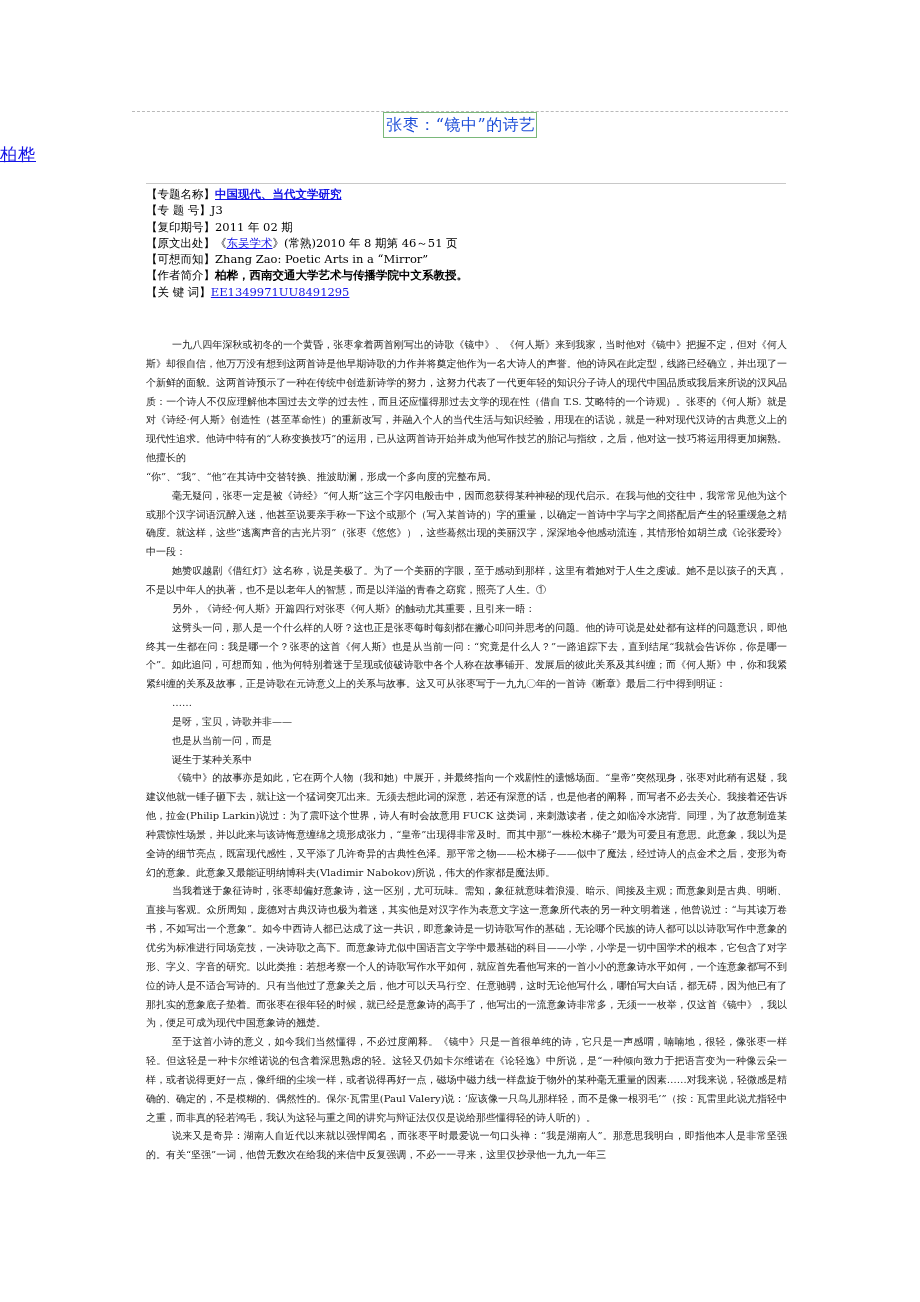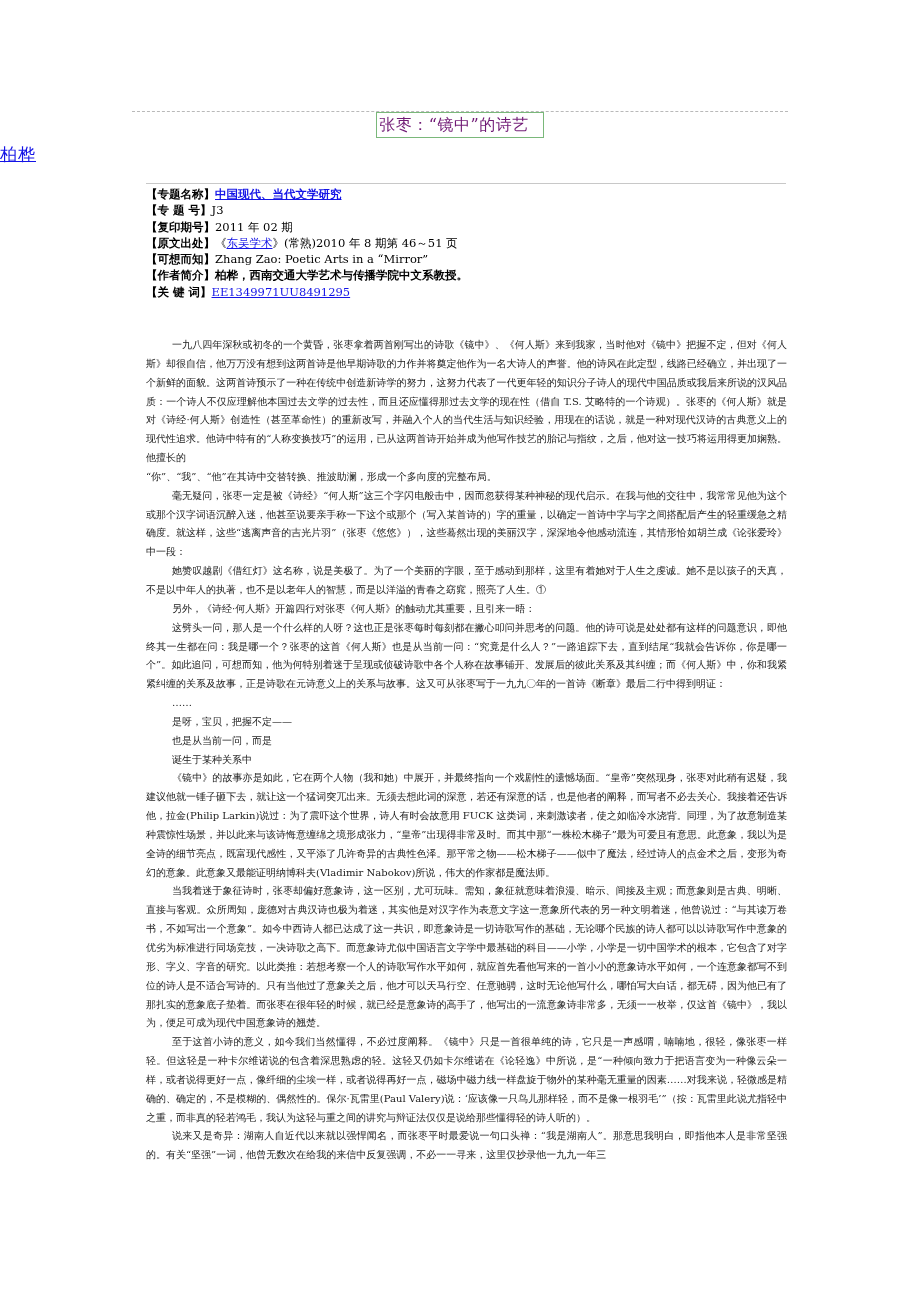--- a/index.html
+++ b/index.html
@@ -44,23 +44,23 @@
     left: 0;
     top: 112px;
     width: 920px;
     text-align: center;
   }
   .doc-title {
     display: inline-block;
     font-family: "DejaVu Serif", "Liberation Serif", serif;
     font-size: 16px;
     line-height: 21px;
-    color: #701a75;
+    color: #1d4ed8;
     border: 1px solid #7ab87a;
-    padding: 1px 14px 2px 2px;
+    padding: 1px 0 2px 2px;
     letter-spacing: 0.5px;
     white-space: nowrap;
   }
   .author-wrap {
     position: absolute;
     left: 0;
     top: 143px;
     width: 920px;
     text-align: left;
   }
@@ -83,21 +83,21 @@
     line-height: 16.3px;
     color: #000;
     font-family: "DejaVu Serif", "Liberation Serif", serif;
   }
   .meta-row {
     white-space: nowrap;
     font-weight: bold;
   }
   .meta-label {
     display: inline;
-    font-weight: bold;
+    font-weight: normal;
     color: #000;
   }
   .meta-value {
     display: inline;
     font-weight: normal;
   }
   .meta-value.bold {
     font-weight: bold;
   }
   .meta-link {
@@ -189,21 +189,21 @@
   </div>
 
   <div class="body-block">
     <p class="indent">一九八四年深秋或初冬的一个黄昏，张枣拿着两首刚写出的诗歌《镜中》、《何人斯》来到我家，当时他对《镜中》把握不定，但对《何人斯》却很自信，他万万没有想到这两首诗是他早期诗歌的力作并将奠定他作为一名大诗人的声誉。他的诗风在此定型，线路已经确立，并出现了一个新鲜的面貌。这两首诗预示了一种在传统中创造新诗学的努力，这努力代表了一代更年轻的知识分子诗人的现代中国品质或我后来所说的汉风品质：一个诗人不仅应理解他本国过去文学的过去性，而且还应懂得那过去文学的现在性（借自 T.S. 艾略特的一个诗观）。张枣的《何人斯》就是对《诗经·何人斯》创造性（甚至革命性）的重新改写，并融入个人的当代生活与知识经验，用现在的话说，就是一种对现代汉诗的古典意义上的现代性追求。他诗中特有的“人称变换技巧”的运用，已从这两首诗开始并成为他写作技艺的胎记与指纹，之后，他对这一技巧将运用得更加娴熟。他擅长的</p>
     <p class="noindent">“你”、“我”、“他”在其诗中交替转换、推波助澜，形成一个多向度的完整布局。</p>
     <p class="indent">毫无疑问，张枣一定是被《诗经》“何人斯”这三个字闪电般击中，因而忽获得某种神秘的现代启示。在我与他的交往中，我常常见他为这个或那个汉字词语沉醉入迷，他甚至说要亲手称一下这个或那个（写入某首诗的）字的重量，以确定一首诗中字与字之间搭配后产生的轻重缓急之精确度。就这样，这些“逃离声音的吉光片羽”（张枣《悠悠》），这些蓦然出现的美丽汉字，深深地令他感动流连，其情形恰如胡兰成《论张爱玲》中一段：</p>
     <p class="quote">她赞叹越剧《借红灯》这名称，说是美极了。为了一个美丽的字眼，至于感动到那样，这里有着她对于人生之虔诚。她不是以孩子的天真，不是以中年人的执著，也不是以老年人的智慧，而是以洋溢的青春之窈窕，照亮了人生。①</p>
     <p class="indent">另外，《诗经·何人斯》开篇四行对张枣《何人斯》的触动尤其重要，且引来一晤：</p>
     <p class="indent">这劈头一问，那人是一个什么样的人呀？这也正是张枣每时每刻都在撇心叩问并思考的问题。他的诗可说是处处都有这样的问题意识，即他终其一生都在问：我是哪一个？张枣的这首《何人斯》也是从当前一问：“究竟是什么人？”一路追踪下去，直到结尾“我就会告诉你，你是哪一个”。如此追问，可想而知，他为何特别着迷于呈现或侦破诗歌中各个人称在故事铺开、发展后的彼此关系及其纠缠；而《何人斯》中，你和我紧紧纠缠的关系及故事，正是诗歌在元诗意义上的关系与故事。这又可从张枣写于一九九〇年的一首诗《断章》最后二行中得到明证：</p>
     <p class="verse">……</p>
-    <p class="verse">是呀，宝贝，把握不定——</p>
+    <p class="verse">是呀，宝贝，诗歌并非——</p>
     <p class="verse">也是从当前一问，而是</p>
     <p class="verse">诞生于某种关系中</p>
     <p class="quote">《镜中》的故事亦是如此，它在两个人物（我和她）中展开，并最终指向一个戏剧性的遗憾场面。“皇帝”突然现身，张枣对此稍有迟疑，我建议他就一锤子砸下去，就让这一个猛词突兀出来。无须去想此词的深意，若还有深意的话，也是他者的阐释，而写者不必去关心。我接着还告诉他，拉金(Philip Larkin)说过：为了震吓这个世界，诗人有时会故意用 FUCK 这类词，来刺激读者，使之如临冷水浇背。同理，为了故意制造某种震惊性场景，并以此来与该诗悔意缠绵之境形成张力，“皇帝”出现得非常及时。而其中那“一株松木梯子”最为可爱且有意思。此意象，我以为是全诗的细节亮点，既富现代感性，又平添了几许奇异的古典性色泽。那平常之物——松木梯子——似中了魔法，经过诗人的点金术之后，变形为奇幻的意象。此意象又最能证明纳博科夫(Vladimir Nabokov)所说，伟大的作家都是魔法师。</p>
     <p class="indent">当我着迷于象征诗时，张枣却偏好意象诗，这一区别，尤可玩味。需知，象征就意味着浪漫、暗示、间接及主观；而意象则是古典、明晰、直接与客观。众所周知，庞德对古典汉诗也极为着迷，其实他是对汉字作为表意文字这一意象所代表的另一种文明着迷，他曾说过：“与其读万卷书，不如写出一个意象”。如今中西诗人都已达成了这一共识，即意象诗是一切诗歌写作的基础，无论哪个民族的诗人都可以以诗歌写作中意象的优劣为标准进行同场竞技，一决诗歌之高下。而意象诗尤似中国语言文字学中最基础的科目——小学，小学是一切中国学术的根本，它包含了对字形、字义、字音的研究。以此类推：若想考察一个人的诗歌写作水平如何，就应首先看他写来的一首小小的意象诗水平如何，一个连意象都写不到位的诗人是不适合写诗的。只有当他过了意象关之后，他才可以天马行空、任意驰骋，这时无论他写什么，哪怕写大白话，都无碍，因为他已有了那扎实的意象底子垫着。而张枣在很年轻的时候，就已经是意象诗的高手了，他写出的一流意象诗非常多，无须一一枚举，仅这首《镜中》，我以为，便足可成为现代中国意象诗的翘楚。</p>
     <p class="indent">至于这首小诗的意义，如今我们当然懂得，不必过度阐释。《镜中》只是一首很单纯的诗，它只是一声感喟，喃喃地，很轻，像张枣一样轻。但这轻是一种卡尔维诺说的包含着深思熟虑的轻。这轻又仍如卡尔维诺在《论轻逸》中所说，是“一种倾向致力于把语言变为一种像云朵一样，或者说得更好一点，像纤细的尘埃一样，或者说得再好一点，磁场中磁力线一样盘旋于物外的某种毫无重量的因素……对我来说，轻微感是精确的、确定的，不是模糊的、偶然性的。保尔·瓦雷里(Paul Valery)说：‘应该像一只鸟儿那样轻，而不是像一根羽毛’”（按：瓦雷里此说尤指轻中之重，而非真的轻若鸿毛，我认为这轻与重之间的讲究与辩证法仅仅是说给那些懂得轻的诗人听的）。</p>
     <p class="indent">说来又是奇异：湖南人自近代以来就以强悍闻名，而张枣平时最爱说一句口头禅：“我是湖南人”。那意思我明白，即指他本人是非常坚强的。有关“坚强”一词，他曾无数次在给我的来信中反复强调，不必一一寻来，这里仅抄录他一九九一年三</p>
   </div>
 
 </div>
 

